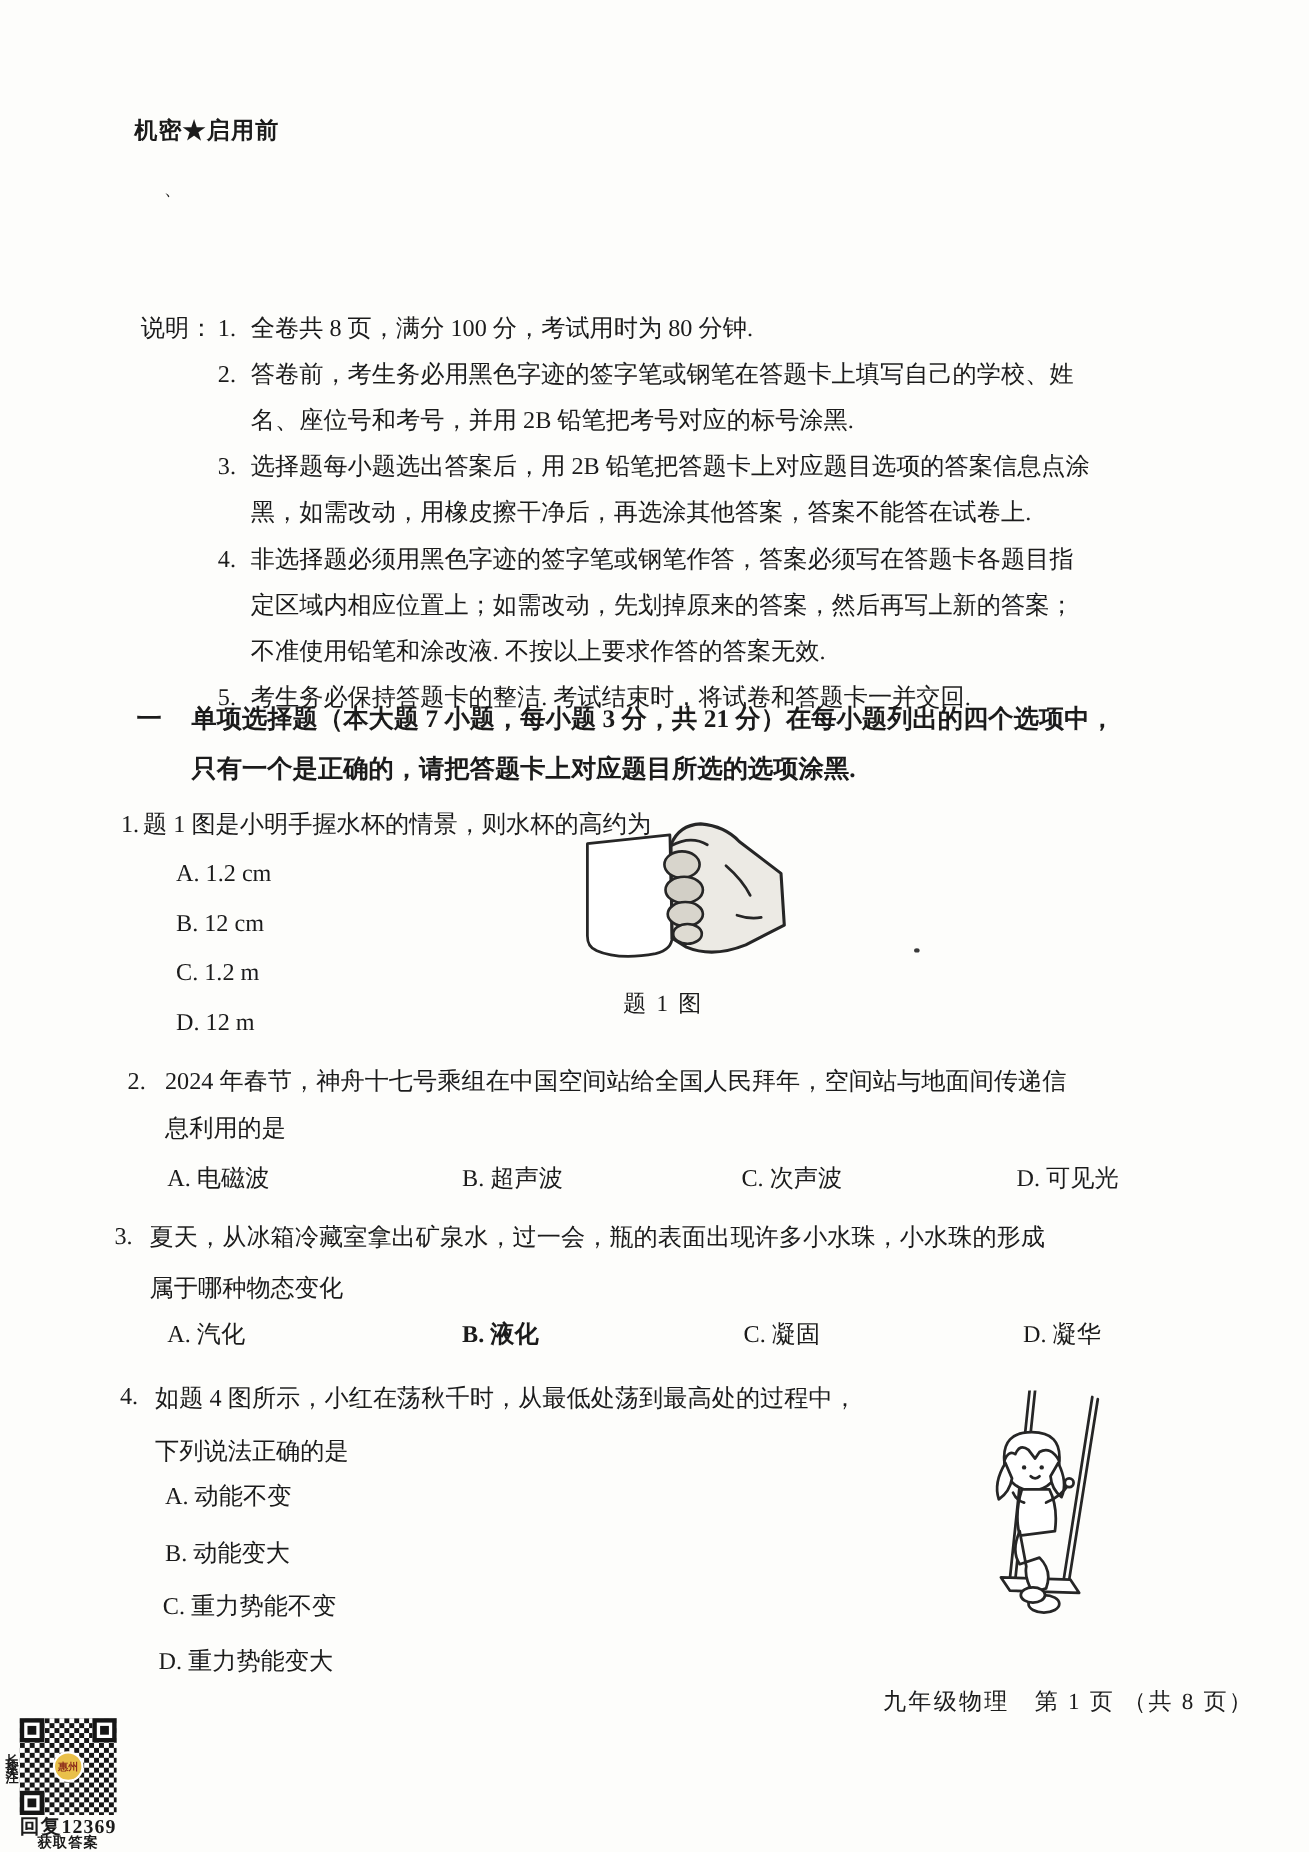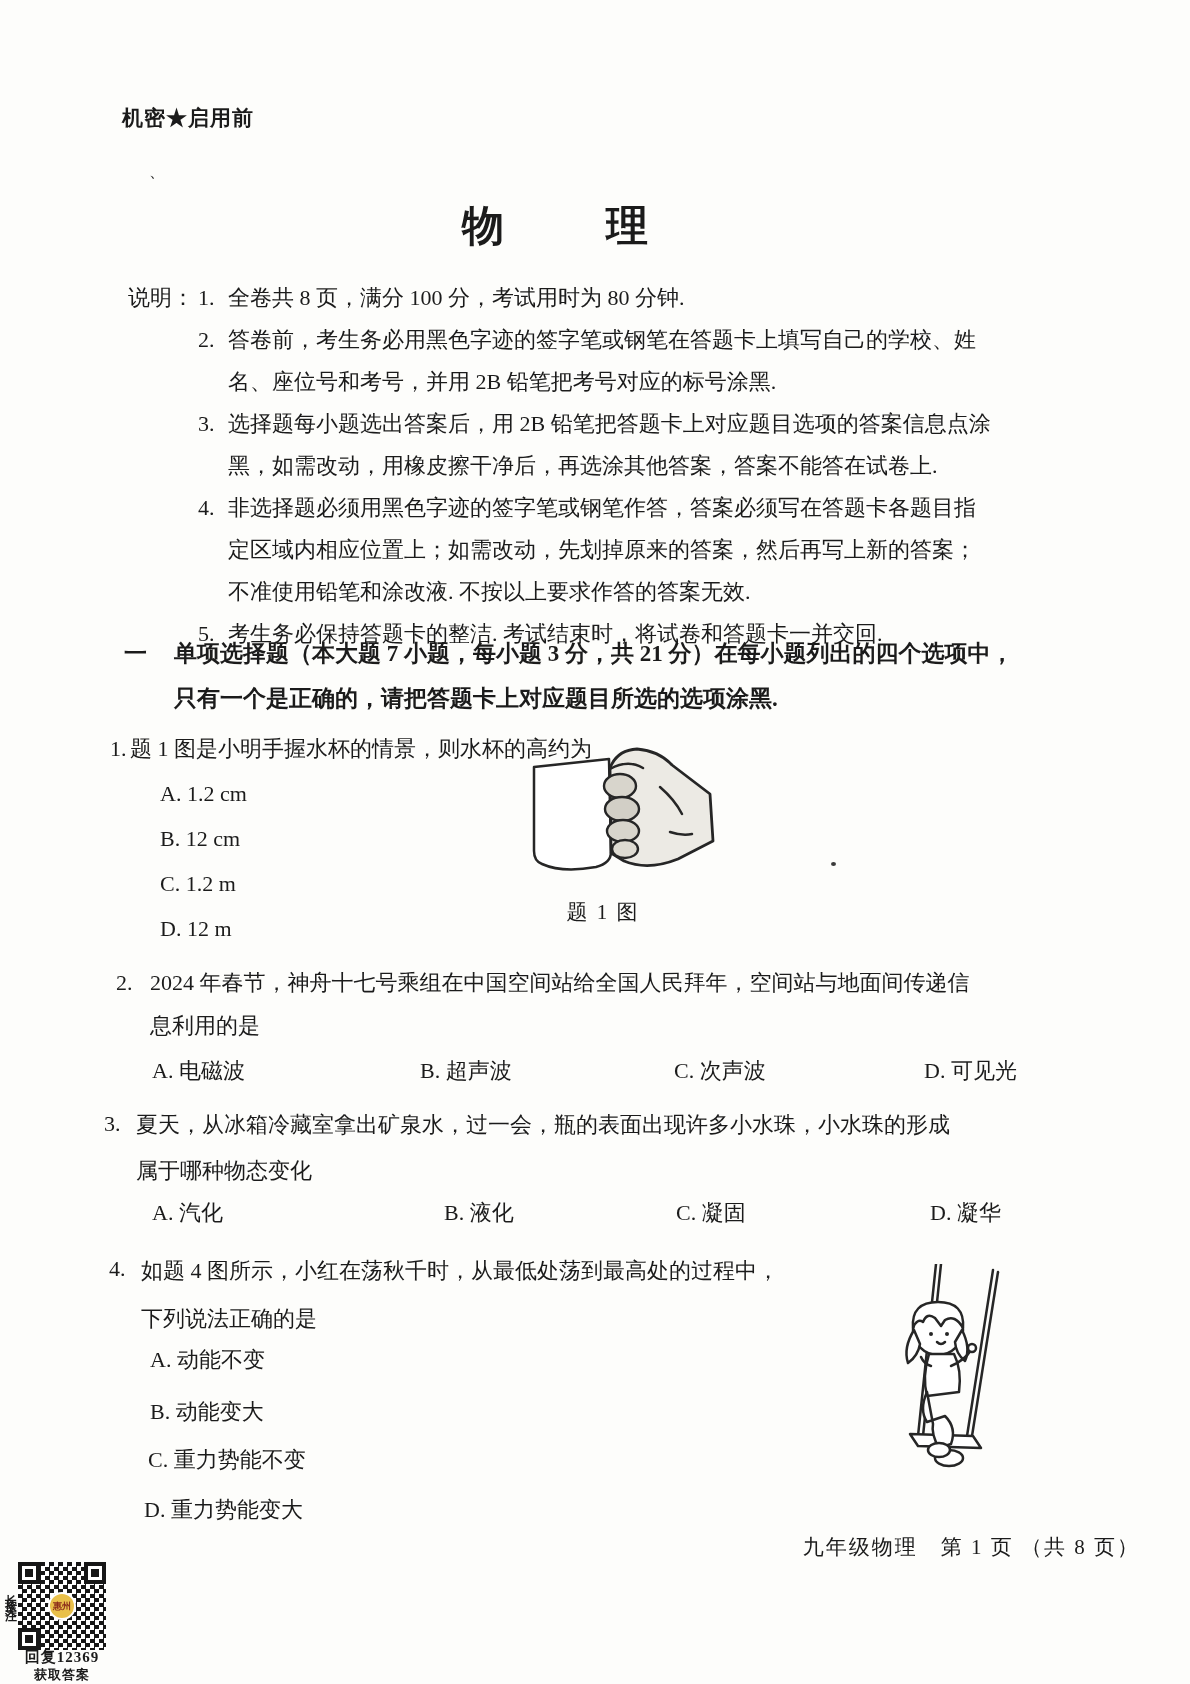--- a/index.html
+++ b/index.html
@@ -47,33 +47,32 @@
   .qr{left:18px;top:1562px;width:88px;height:88px;
       background:repeating-conic-gradient(#161616 0% 25%, #ffffff 25% 50%);
       background-size:9px 9px;}
   .qf{position:absolute;width:22px;height:22px;background:#fff;border:4px solid #161616;box-sizing:border-box;}
   .qf::after{content:"";position:absolute;inset:3px;background:#161616;}
   .qf.tl{left:0;top:0;} .qf.tr{right:0;top:0;} .qf.bl{left:0;bottom:0;}
   .qlogo{position:absolute;left:50%;top:50%;width:28px;height:28px;transform:translate(-50%,-50%);
       border-radius:50%;background:#e9c04a;border:2px solid #fff;box-sizing:border-box;
       display:flex;align-items:center;justify-content:center;
       font-size:9px;font-weight:bold;color:#8a2a1a;font-family:"Liberation Sans",sans-serif;}
-  .qrc1{left:14px;top:1648px;width:96px;text-align:center;font-size:15px;font-weight:bold;letter-spacing:1px;}
+  .qrc1{left:14px;top:1648px;width:96px;text-align:center;font-size:18px;font-weight:bold;letter-spacing:1px;}
   .qrc2{left:14px;top:1666px;width:96px;text-align:center;font-size:13px;font-weight:bold;letter-spacing:1px;}
   svg .ln{fill:none;stroke:#262626;stroke-width:2.5;stroke-linecap:round;stroke-linejoin:round;}
   svg .fl{fill:#ffffff;stroke:#262626;stroke-width:2.5;stroke-linejoin:round;}
 </style>
 </head>
 <body>
 
 <div class="page">
 
   <div class="abs cls">机密★启用前</div>
   <div class="abs stray">、</div>
-  <div class="abs subject">物　理</div>
 
   <div class="abs instr">
     <span class="lbl">说明：</span>
     <ol>
       <li>
         <span class="n">1.</span>
         <span class="t">全卷共 8 页，满分 100 分，考试用时为 80 分钟.</span>
       </li>
       <li>
         <span class="n">2.</span>
@@ -138,21 +137,21 @@
   <span class="opt" style="left:420px;top:1056px;">B.  超声波</span>
   <span class="opt" style="left:674px;top:1056px;">C.  次声波</span>
   <span class="opt" style="left:924px;top:1056px;">D.  可见光</span>
 
   <div class="abs q q3">
     <span class="n">3.</span>
     <div class="t">夏天，从冰箱冷藏室拿出矿泉水，过一会，瓶的表面出现许多小水珠，小水珠的形成
 属于哪种物态变化</div>
   </div>
   <span class="opt" style="left:152px;top:1198px;">A.  汽化</span>
-  <span class="opt" style="left:444px;top:1198px;">B.  液化</span>
+  <span class="opt" style="left:420px;top:1198px;font-weight:bold;">B.  液化</span>
   <span class="opt" style="left:676px;top:1198px;">C.  凝固</span>
   <span class="opt" style="left:930px;top:1198px;">D.  凝华</span>
 
   <div class="abs q q4">
     <span class="n">4.</span>
     <div class="t">如题 4 图所示，小红在荡秋千时，从最低处荡到最高处的过程中，
 下列说法正确的是</div>
   </div>
   <span class="opt" style="left:150px;top:1345px;">A.  动能不变</span>
   <span class="opt" style="left:150px;top:1397px;">B.  动能变大</span>

